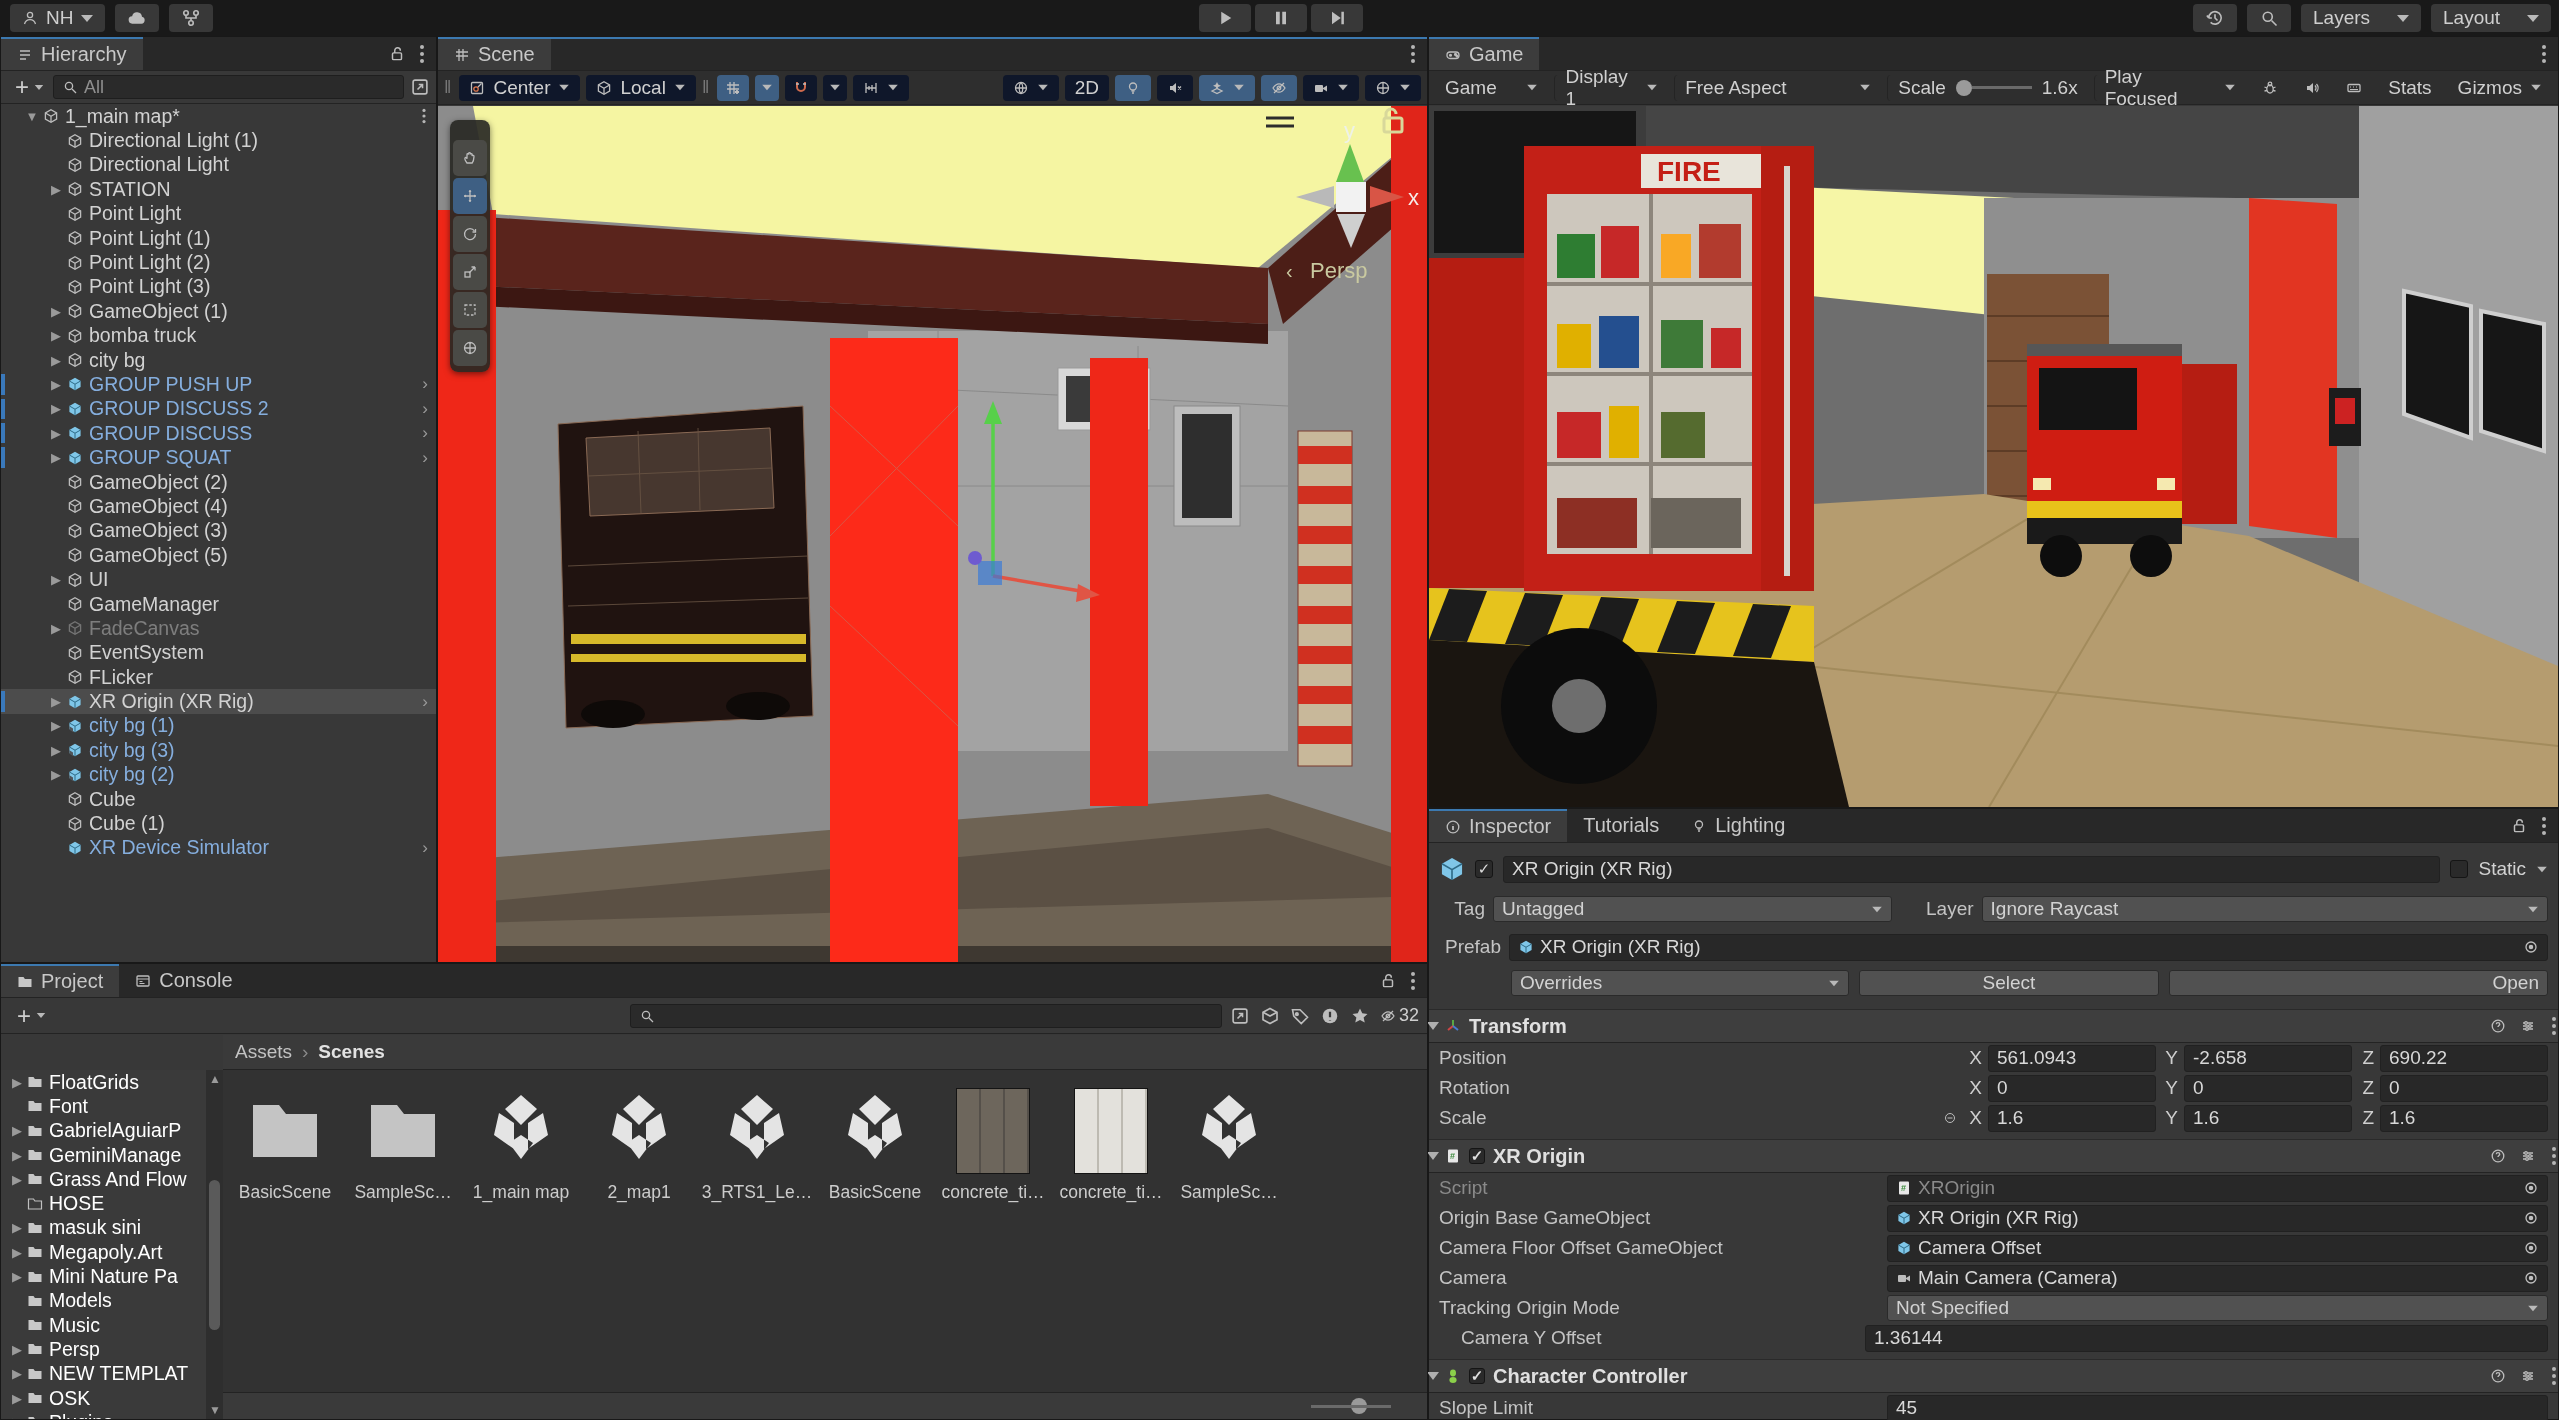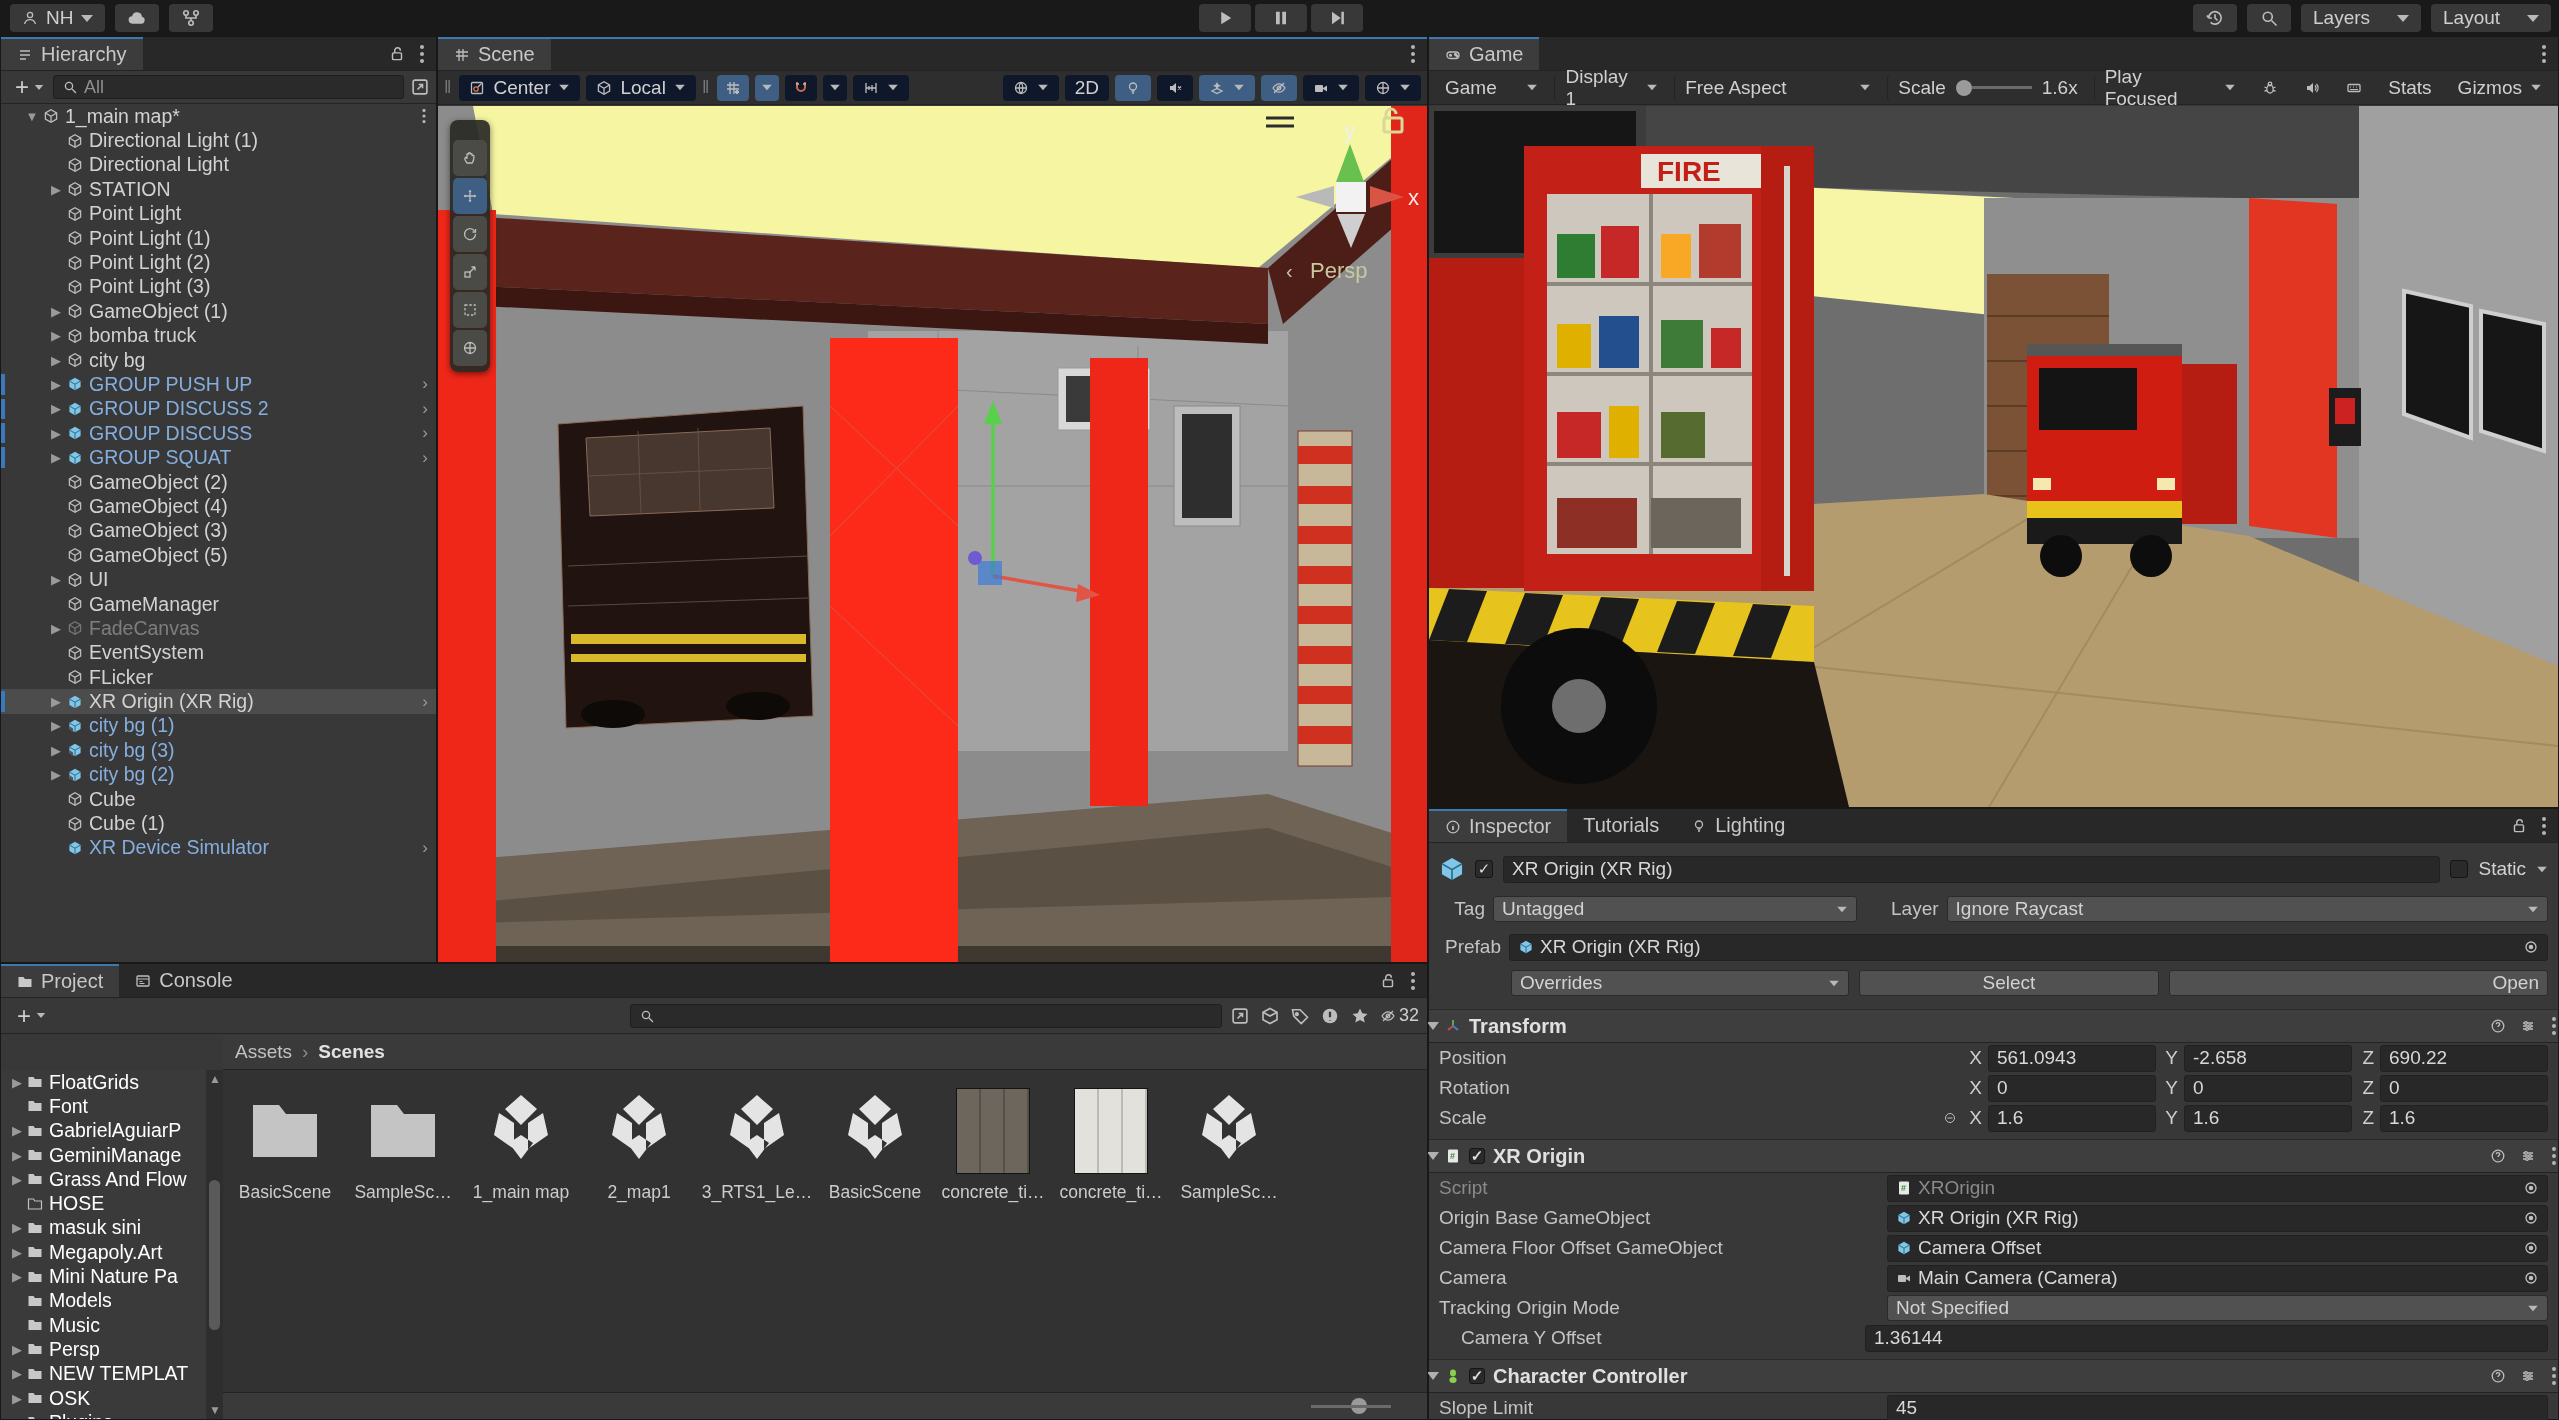--- a/index.html
+++ b/index.html
@@ -1091,21 +1091,21 @@
       <span class="chk">✓</span>
       <div class="ifield" style="flex:1">
           <span>XR Origin (XR Rig)</span>
         </div>
       <span class="chk"></span>
       <span>Static</span>
       <span class="caret" style="transform:scale(.8)"></span>
     </div>
     <div class="insrow" style="height:32px;gap:8px">
       <span style="width:46px;text-align:right;color:#c4c4c4">Tag</span>
-      <div class="idrop" style="width:364px">
+      <div class="idrop" style="width:399px">
           <span>Untagged</span>
           <span class="caret"></span>
         </div>
       <span style="margin-left:26px;color:#c4c4c4">Layer</span>
       <div class="idrop" style="flex:1">
           <span>Ignore Raycast</span>
           <span class="caret"></span>
         </div>
     </div>
     <div class="insrow" style="height:36px;gap:8px;margin-top:4px">

